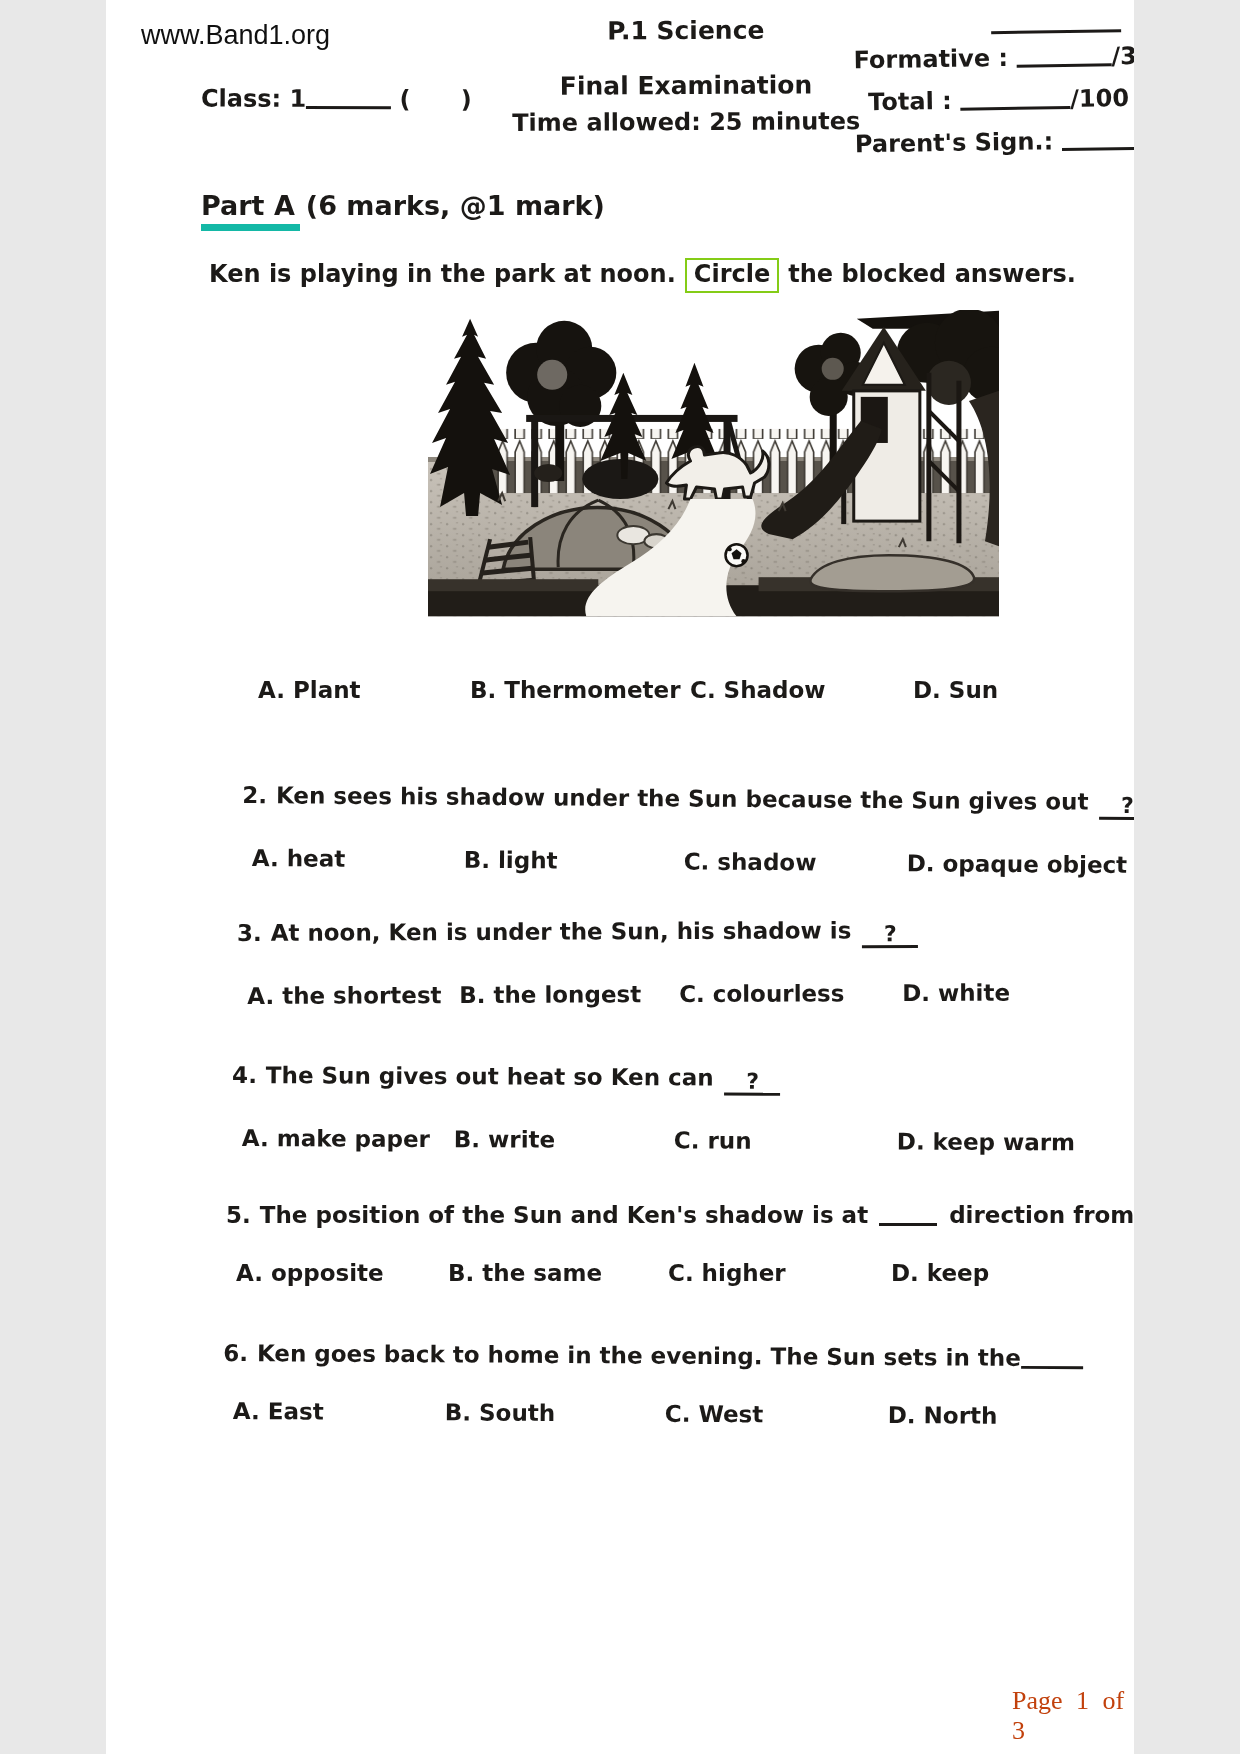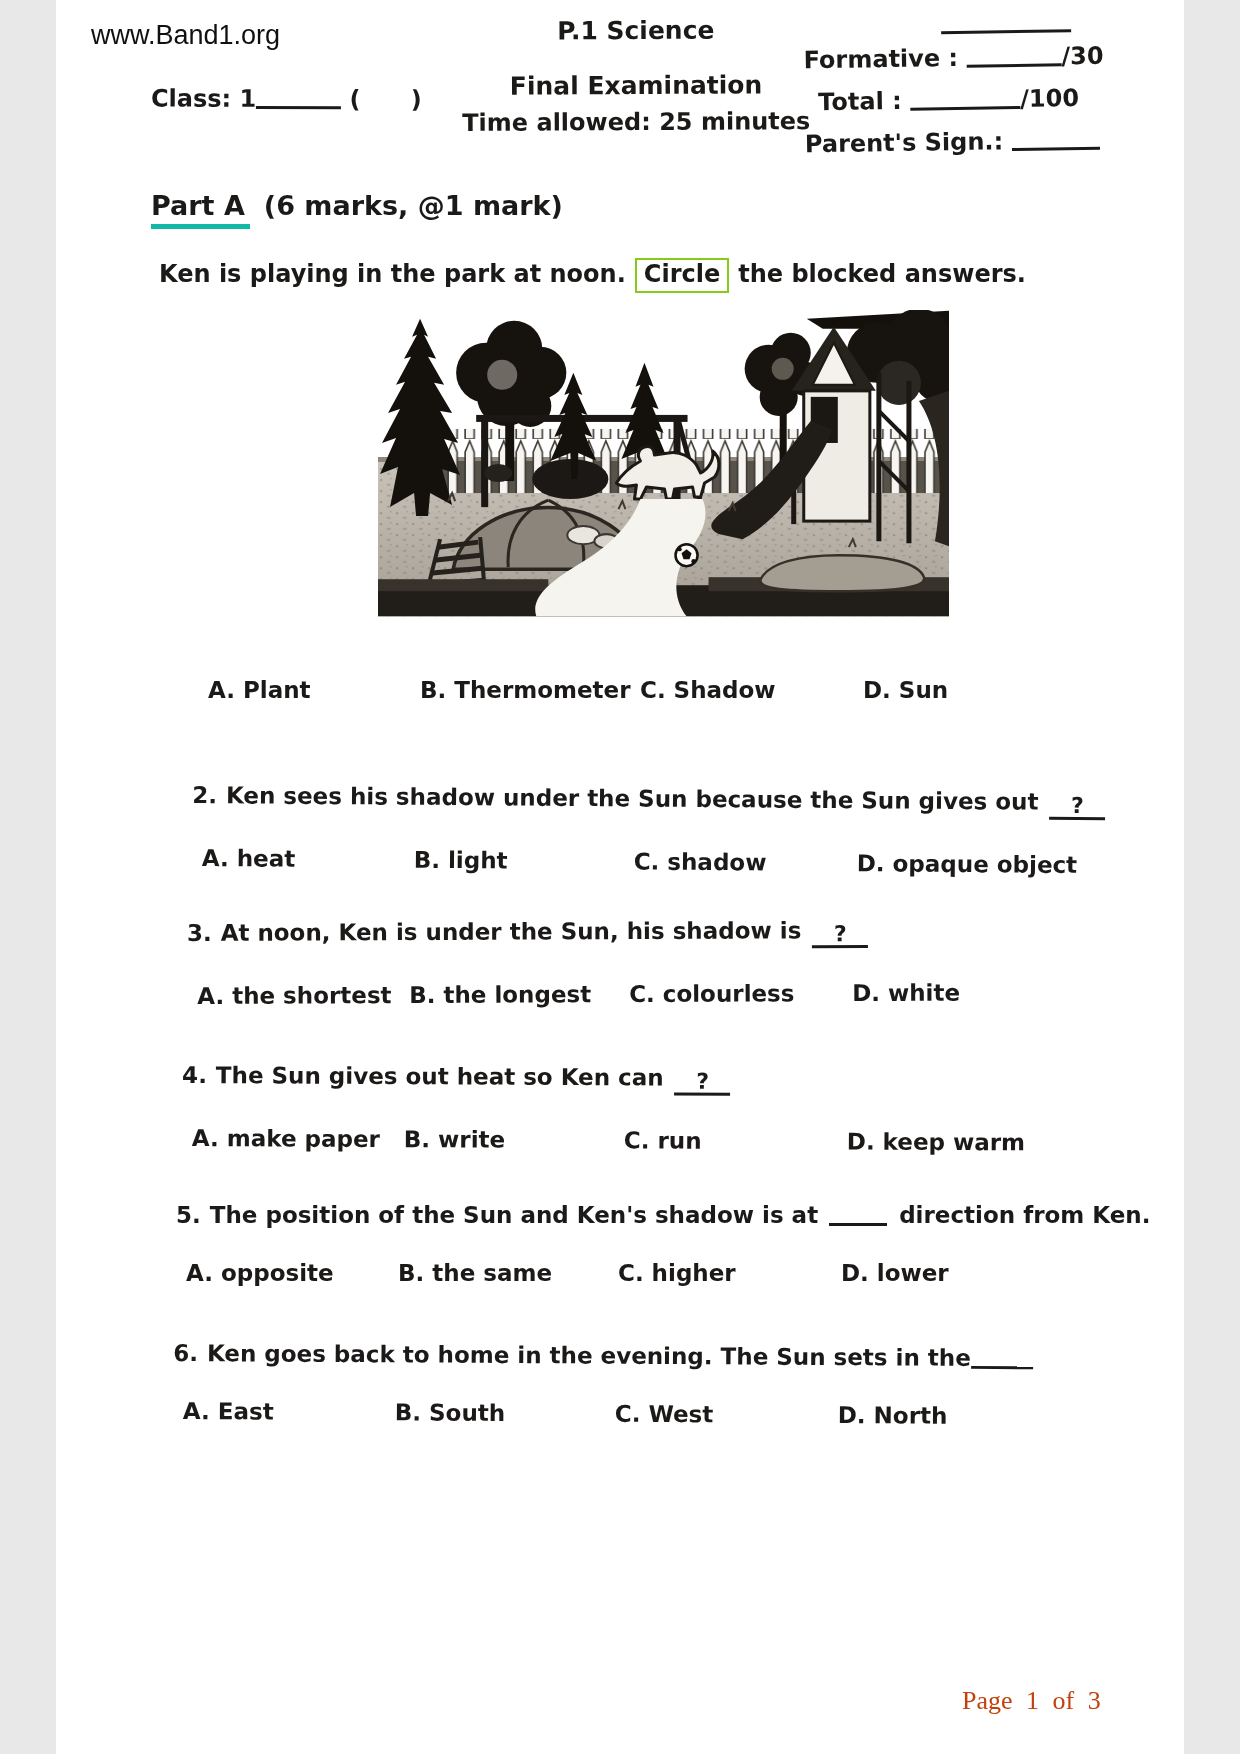--- a/index.html
+++ b/index.html
@@ -1,17 +1,17 @@
 <!DOCTYPE html>
 <html><head>
 <meta charset="utf-8">
 <style>
   html,body{margin:0;padding:0;background:#e8e8e8;}
   .page{
-    position:relative;width:1128px;height:1754px;background:#ffffff;
+    position:relative;width:1028px;height:1754px;background:#ffffff;
     font-family:"DejaVu Sans",sans-serif;color:#1c1a18;overflow:hidden;
     margin:0 auto;
   }
   
   .watermark{
     position:absolute;left:35px;top:20px;font-size:27px;color:#101010;
     font-family:"Liberation Sans",sans-serif;font-weight:400;
   }
   .hdr-left{position:absolute;left:95px;top:46px;font-size:24px;font-weight:700;transform:rotate(.2deg);}
   .hdr-left .row{height:42px;line-height:42px;white-space:nowrap;margin-top:32px;}
@@ -21,21 +21,21 @@
   .hdr-center .time{font-size:24px;}
   .hdr-right{position:absolute;left:748px;top:6px;font-size:24px;font-weight:700;transform:rotate(-.9deg);}
   .hdr-right .row{height:42px;line-height:36px;white-space:nowrap;}
   .fl{display:inline-block;border-bottom:3px solid #1c1a18;height:20px;vertical-align:-2px;}
   .w85{width:85px;}.w95{width:95px;}.w110{width:110px;}.w130{width:130px;}
   .w190{width:190px;}.w88{width:88px;}
   .keep-sp{white-space:pre;}
   .indent14{padding-left:14px;}
   
   .part-a{position:absolute;left:95px;top:190px;font-size:27px;font-weight:700;}
-  .part-a-title{display:inline-block;border-bottom:5px solid #14b8a6;padding:0 5px 3px 0;margin-right:14px;}
+  .part-a-title{display:inline-block;border-bottom:7px solid #14b8a6;padding:0 5px 3px 0;margin-right:6px;}
   .instruction{position:absolute;left:103px;top:258px;font-size:24px;font-weight:700;white-space:nowrap;}
   .circle-box{display:inline-block;border:2px solid #84cc16;padding:0 7px 3px;margin:0 9px;}
   
   .park{position:absolute;left:322px;top:310px;width:571px;height:307px;}
   .park svg{display:block;width:100%;height:100%;}
   
   .question{position:absolute;font-weight:700;white-space:nowrap;transform-origin:left center;}
   .q-prompt{font-size:23px;}
   .q-num{margin-right:9px;}
   .q-pre{margin-right:9px;}
@@ -252,21 +252,21 @@
       <span class="opt">D. keep warm</span>
     </div>
   </div>
 
   <div class="question q5">
     <div class="q-prompt"><span class="q-num">5.</span><span class="q-pre">The position of the Sun and Ken's shadow is at</span><span class="q-blank"></span><span class="q-post">direction from Ken.</span></div>
     <div class="q-options">
       <span class="opt">A. opposite</span>
       <span class="opt">B. the same</span>
       <span class="opt">C. higher</span>
-      <span class="opt">D. lower</span>
+      <span class="opt">D. keep</span>
     </div>
   </div>
 
   <div class="question q6">
     <div class="q-prompt"><span class="q-num">6.</span><span class="q-pre">Ken goes back to home in the evening. The Sun sets in the</span><span class="q-blank"></span><span class="q-post"></span></div>
     <div class="q-options">
       <span class="opt">A. East</span>
       <span class="opt">B. South</span>
       <span class="opt">C. West</span>
       <span class="opt">D. North</span>

